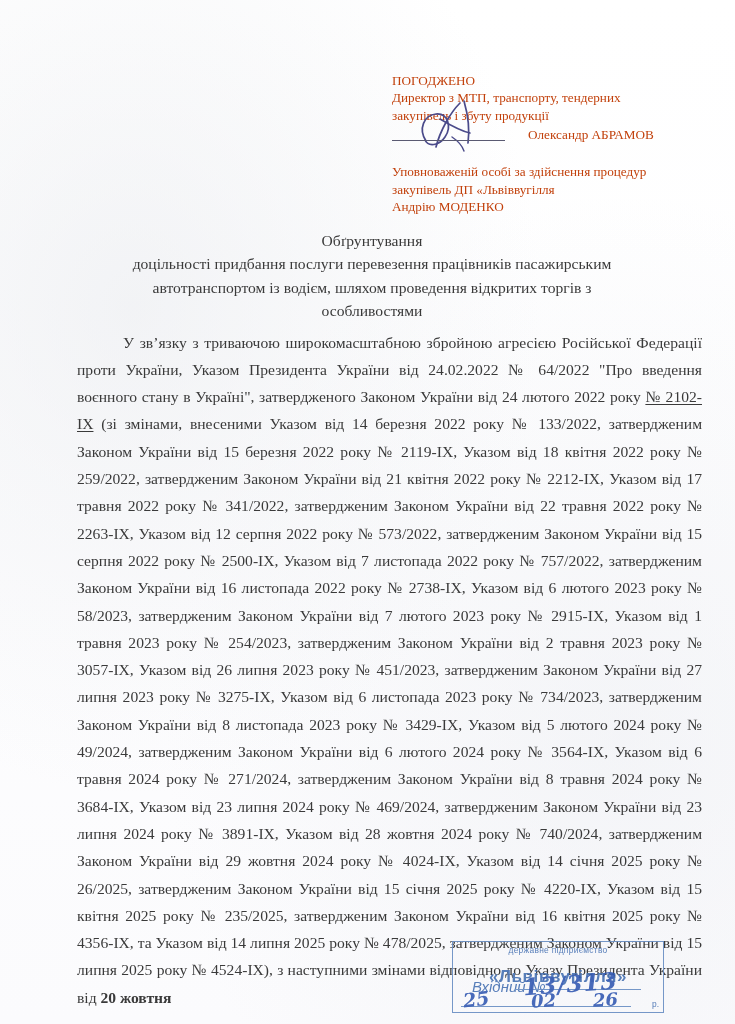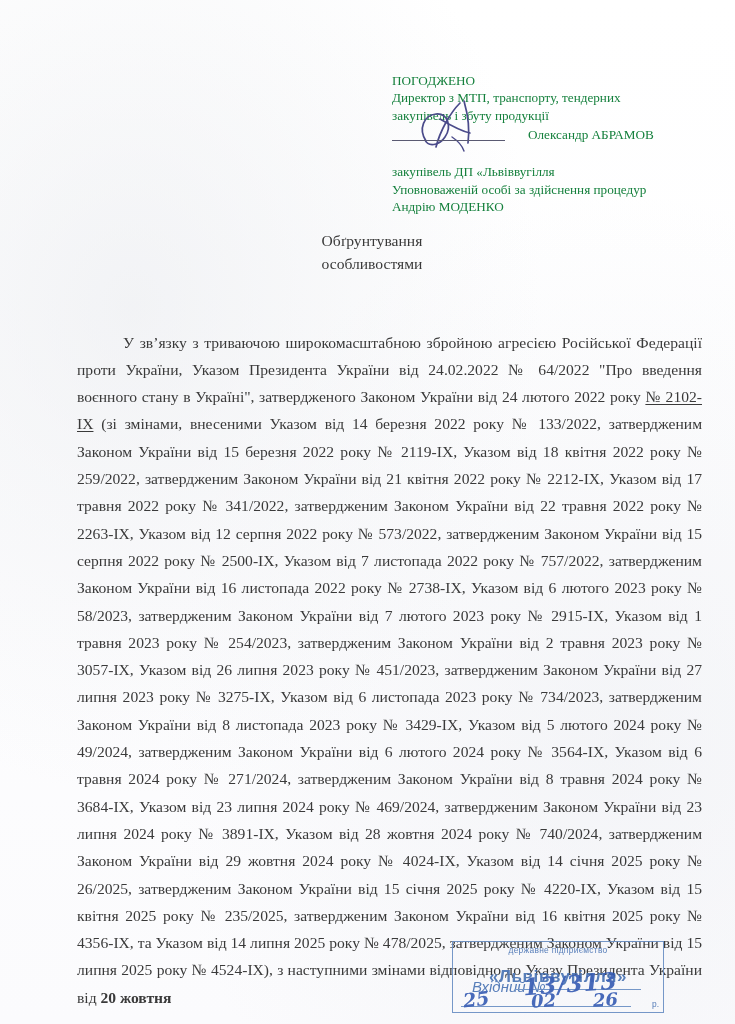--- a/index.html
+++ b/index.html
@@ -28,21 +28,21 @@
     pointer-events: none;
   }
   .content { position: relative; z-index: 2; }
 
   
   .approval {
     position: absolute;
     left: 392px;
     top: 72px;
     width: 300px;
-    color: #15803d;
+    color: #c2410c;
     font-size: 13.2px;
     line-height: 17.4px;
   }
   .approval .line { white-space: nowrap; }
 
   .sign-row {
     position: relative;
     height: 21px;
     margin-top: 1px;
   }
@@ -188,27 +188,29 @@
           <path d="M28 22 C38 28 48 34 58 36" stroke="#4a4a8a" stroke-width="1.5" stroke-linecap="round"></path>
           <path d="M52 4 C56 18 58 32 56 46" stroke="#4a4a8a" stroke-width="1.7" stroke-linecap="round"></path>
           <path d="M40 40 C46 44 50 48 52 54" stroke="#4a4a8a" stroke-width="1.4" stroke-linecap="round"></path>
         </svg>
         <span class="sign-rule"></span>
         <span class="sign-name">Олександр АБРАМОВ</span>
       </div>
 
       <div class="gap"></div>
 
+      <div class="line">Уповноваженій особі за здійснення процедур</div>
       <div class="line">закупівель  ДП «Львіввугілля</div>
-      <div class="line">Уповноваженій особі за здійснення процедур</div>
       <div class="line">Андрію МОДЕНКО</div>
     </div>
 
     <div class="title-block">
       <div>Обґрунтування</div>
+      <div>доцільності  придбання послуги перевезення працівників пасажирським</div>
+      <div>автотранспортом із водієм, шляхом проведення відкритих торгів з</div>
       <div>особливостями</div>
     </div>
 
     <p class="body-text"><span class="indent"></span><span>У зв’язку з триваючою широкомасштабною збройною агресією Російської Федерації проти України, Указом Президента України від 24.02.2022 № 64/2022 "Про введення воєнного стану в Україні", затвердженого Законом України від 24 лютого 2022 року </span><span class="u">№ 2102-IX</span><span> (зі змінами, внесеними Указом від 14 березня 2022 року № 133/2022, затвердженим Законом України від 15 березня 2022 року № 2119-IX, Указом від 18 квітня 2022 року № 259/2022, затвердженим Законом України від 21 квітня 2022 року № 2212-IX, Указом від 17 травня 2022 року № 341/2022, затвердженим Законом України від 22 травня 2022 року № 2263-IX, Указом від 12 серпня 2022 року № 573/2022, затвердженим Законом України від 15 серпня 2022 року № 2500-IX, Указом від 7 листопада 2022 року № 757/2022, затвердженим Законом України від 16 листопада 2022 року № 2738-IX, Указом від 6 лютого 2023 року № 58/2023, затвердженим Законом України від 7 лютого 2023 року № 2915-IX, Указом від 1 травня 2023 року № 254/2023, затвердженим Законом України від 2 травня 2023 року № 3057-IX, Указом від 26 липня 2023 року № 451/2023, затвердженим Законом України від 27 липня 2023 року № 3275-IX, Указом від 6 листопада 2023 року № 734/2023, затвердженим Законом України від 8 листопада 2023 року № 3429-IX, Указом від 5 лютого 2024 року № 49/2024, затвердженим Законом України від 6 лютого 2024 року № 3564-IX, Указом від 6 травня 2024 року № 271/2024, затвердженим Законом України від 8 травня 2024 року № 3684-IX, Указом від 23 липня 2024 року № 469/2024, затвердженим Законом України від 23 липня 2024 року № 3891-IX, Указом від 28 жовтня 2024 року № 740/2024, затвердженим Законом України від 29 жовтня 2024 року № 4024-IX, Указом від 14 січня 2025 року № 26/2025, затвердженим Законом України від 15 січня 2025 року № 4220-IX, Указом від 15 квітня 2025 року № 235/2025, затвердженим Законом України від 16 квітня 2025 року № 4356-IX, та Указом від 14 липня 2025 року № 478/2025, затвердженим Законом України від 15 липня 2025 року № 4524-IX), з наступними змінами відповідно до Указу Президента України від </span><span class="b">20 жовтня</span></p>
 
     <div class="stamp">
       <div class="stamp-org-small">державне підприємство</div>
       <div class="stamp-org-big">«Львіввугілля»</div>
       <div class="stamp-incoming-label">Вхідний №</div>
       <span class="stamp-rule-a"></span>

